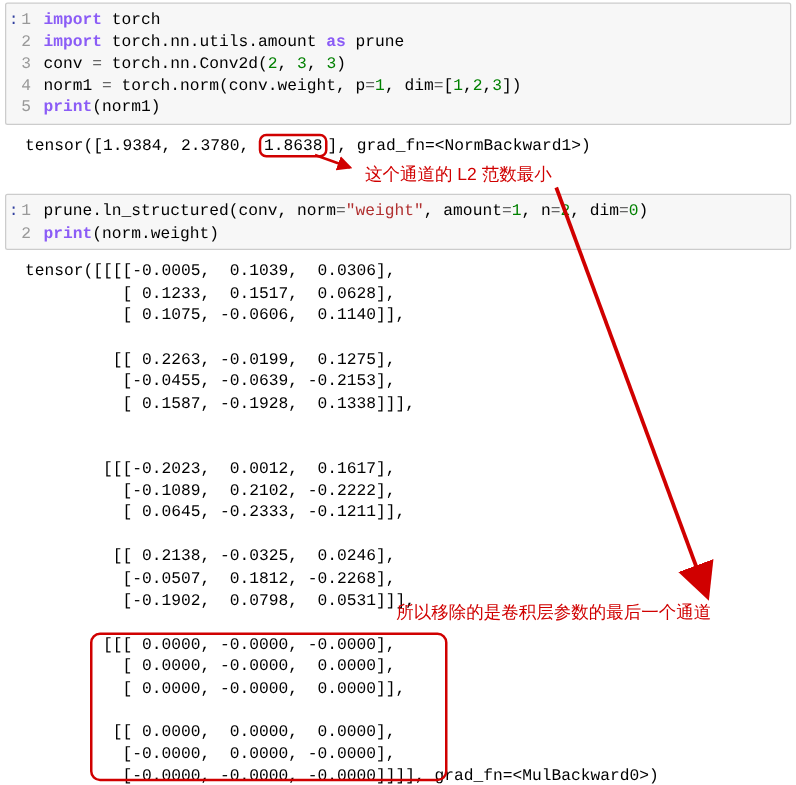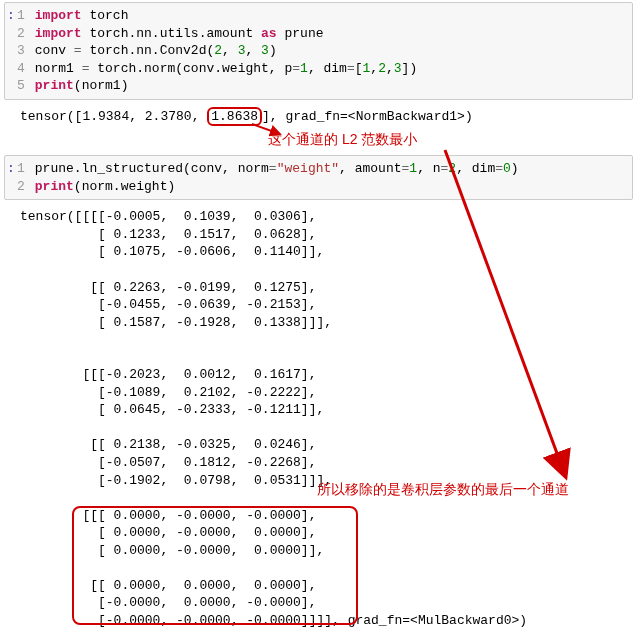--- a/index.html
+++ b/index.html
@@ -34,21 +34,21 @@
     padding: 4px 6px 4px 2px;
     user-select: none;
     white-space: pre;
     flex-shrink: 0;
   }
   .code-lines {
     padding: 4px 4px 4px 4px;
     white-space: pre;
     color: #000;
   }
-  .k-green { color: #be185d; font-weight: bold; }
+  .k-green { color: #8b5cf6; font-weight: bold; }
   .n-num { color: #008000; }
   .n-str { color: #b03030; }
   .eq { color: #666; }
   .output {
     white-space: pre;
     color: #000;
     padding: 0 0 8px 20px;
     font-size: 13px;
   }
   .hl-box {
@@ -83,21 +83,21 @@
 5</div>
   <div class="code-lines"><span class="k-green">import</span><span> torch</span>
 <span class="k-green">import</span><span> torch.nn.utils.amount </span><span class="k-green">as</span><span> prune</span>
 <span>conv </span><span class="eq">=</span><span> torch.nn.Conv2d(</span><span class="n-num">2</span><span>, </span><span class="n-num">3</span><span>, </span><span class="n-num">3</span><span>)</span>
 <span>norm1 </span><span class="eq">=</span><span> torch.norm(conv.weight, p</span><span class="eq">=</span><span class="n-num">1</span><span>, dim</span><span class="eq">=</span><span>[</span><span class="n-num">1</span><span>,</span><span class="n-num">2</span><span>,</span><span class="n-num">3</span><span>])</span>
 <span class="k-green">print</span><span>(norm1)</span></div>
 </div>
 
 <div class="output" style="position:relative;"><span>tensor([1.9384, 2.3780, </span><span style="position:relative; border:2px solid #d00000; border-radius:6px; padding:0 2px;margin-top:36px;">1.8638</span><span>], grad_fn=&lt;NormBackward1&gt;)</span></div>
 
-<div class="ann-red" style="left:268px; top:130px;">这个通道的 L2 范数最小</div>
+<div class="ann-red" style="left:292px; top:130px;">这个通道的 L2 范数最小</div>
 
 <svg class="arrow" style="left:250px; top:120px; width:40px; height:20px;">
   <defs>
       <marker id="ah1" markerWidth="6" markerHeight="6" refX="5" refY="3" orient="auto">
         <path d="M0,0 L6,3 L0,6 Z" fill="#d00000"></path>
       </marker>
     </defs>
   <line x1="2" y1="4" x2="30" y2="14" stroke="#d00000" stroke-width="2" marker-end="url(#ah1)"></line>
 </svg>
 

